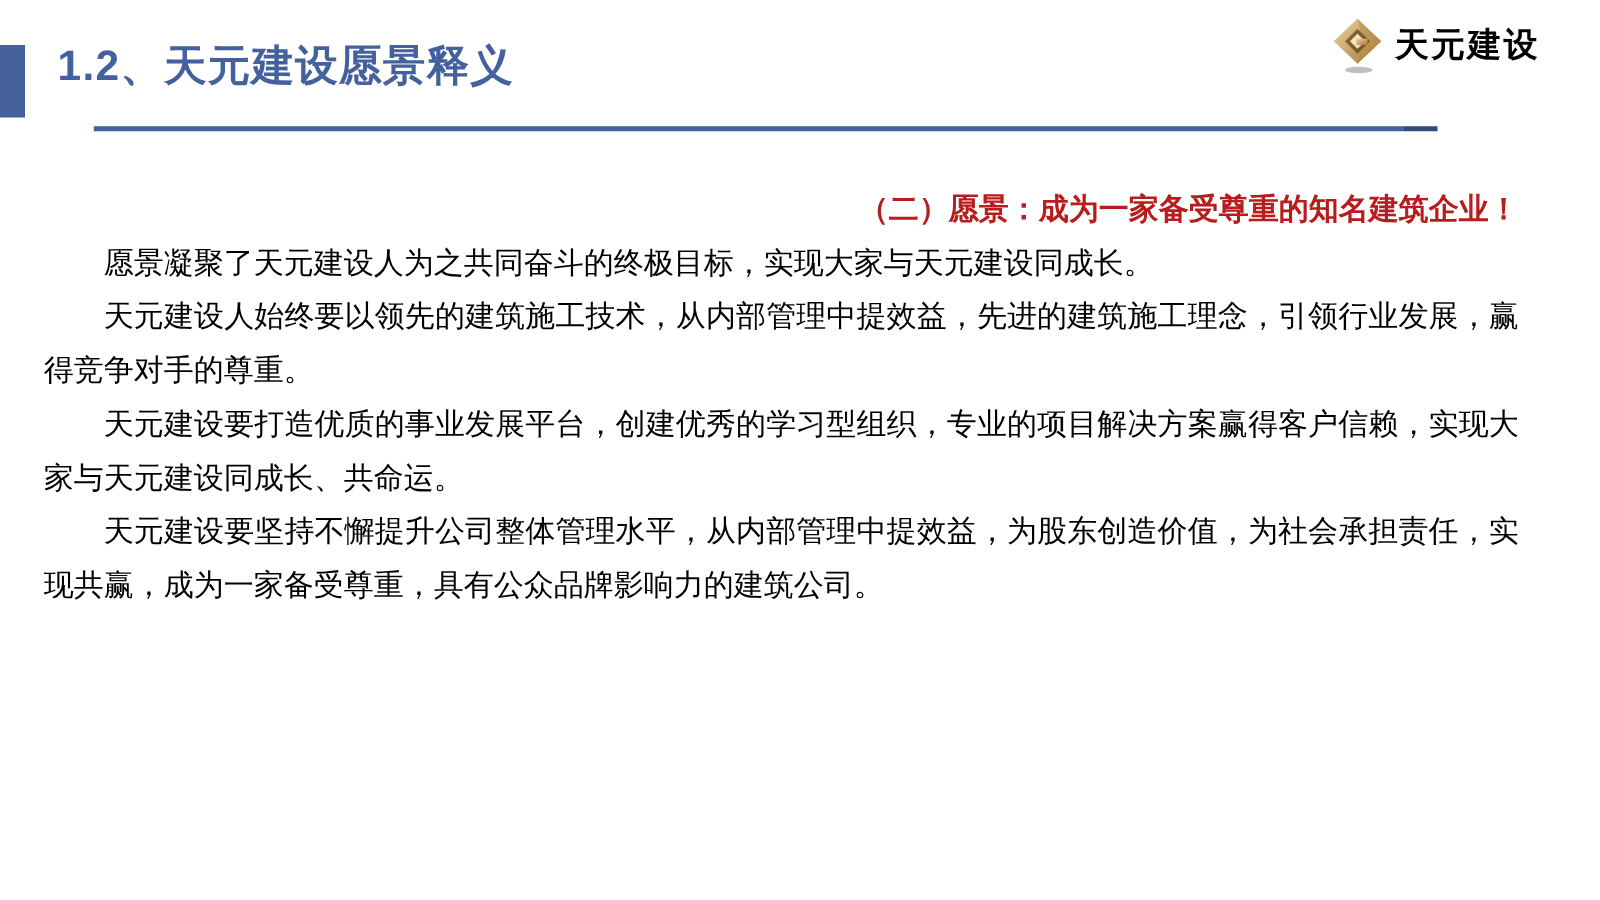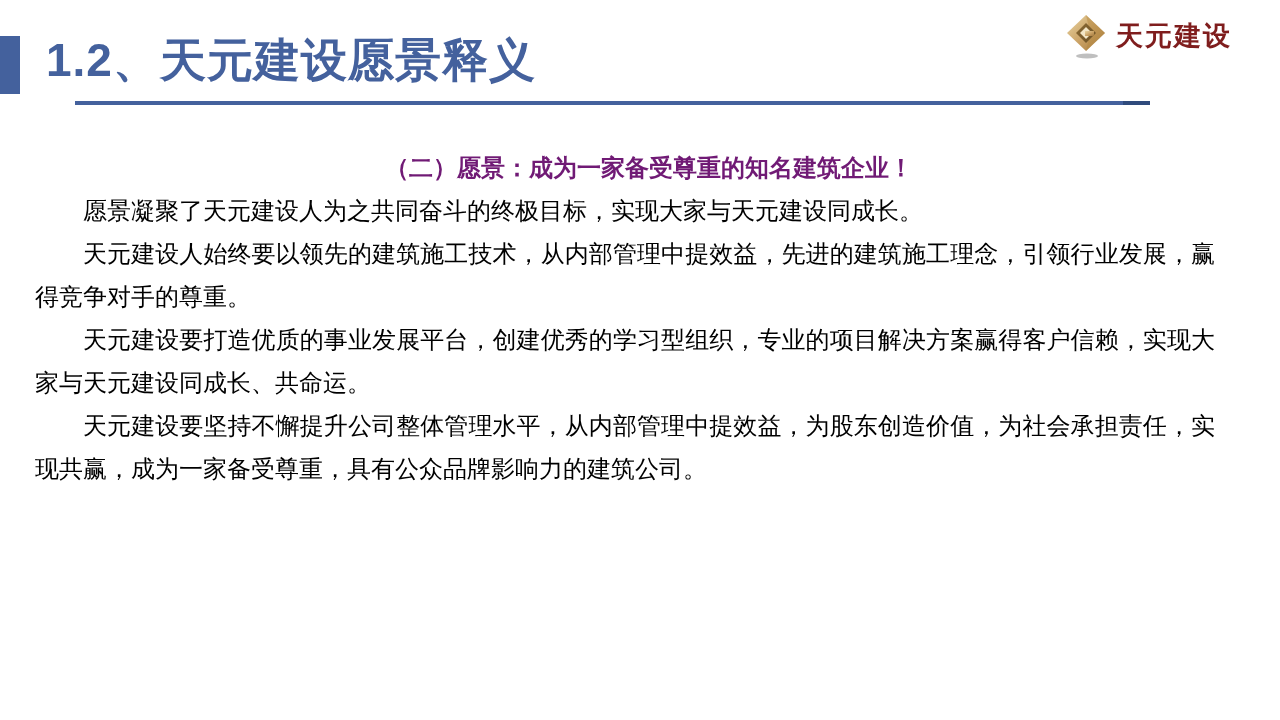--- a/index.html
+++ b/index.html
@@ -11,51 +11,51 @@
   }
   .slide{position:absolute;inset:0;}
 
   
   .accent-bar{
     position:absolute;left:0;top:36px;width:20px;height:58px;
     background:#44619D;
   }
   .title{
     position:absolute;left:46px;top:30px;margin:0;
-    font-size:46px;font-weight:bold;color:#44619D;
+    font-size:34px;font-weight:bold;color:#44619D;
     letter-spacing:1px;white-space:nowrap;
   }
   .underline{
     position:absolute;left:75px;top:101px;width:1075px;height:4px;
     background:linear-gradient(to right,#44619D 0 97.5%,#2F4B7C 97.5% 100%);
   }
 
   
   .logo{
     position:absolute;right:48px;top:12px;
     display:flex;align-items:center;gap:6px;
   }
   .logo svg{display:block;width:48px;height:48px;}
   .logo-text{
-    font-size:27px;font-weight:bold;color:#7f1d1d;
+    font-size:27px;font-weight:bold;color:#000000;
     letter-spacing:2px;white-space:nowrap;
   }
 
   
   .content{
     position:absolute;left:35px;top:146px;width:1180px;
   }
   .para{
     margin:0;padding:0;
     font-size:24px;line-height:43px;color:#000000;
     text-align:justify;text-justify:inter-ideograph;
     text-indent:2em;
   }
   .para.red{
-    color:#701a75;font-weight:bold;text-align:center;
+    color:#b91c1c;font-weight:bold;text-align:right;
   }
 </style>
 </head>
 <body>
 
 <div class="slide">
 
   <div class="accent-bar"></div>
   <h1 class="title">1.2、天元建设愿景释义</h1>
   <div class="underline"></div>

